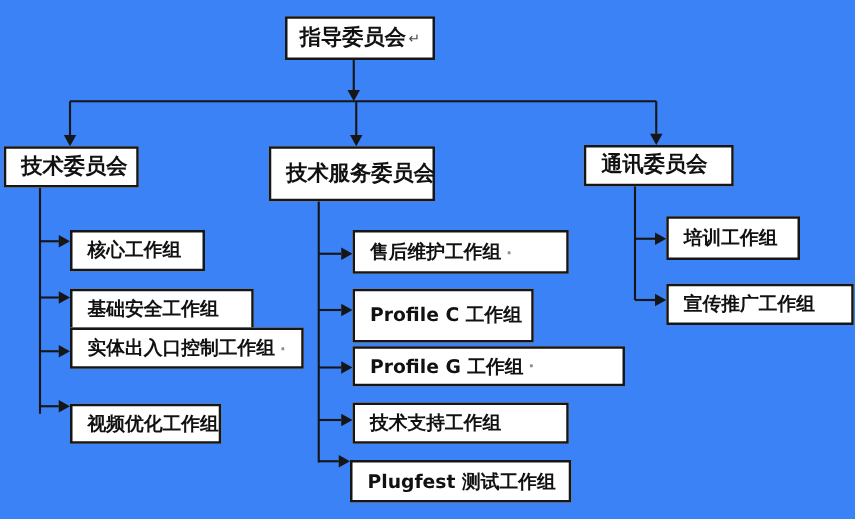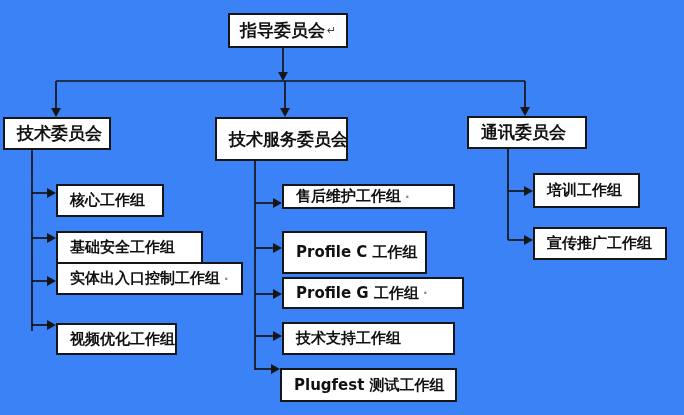--- a/index.html
+++ b/index.html
@@ -129,38 +129,38 @@
     <span>基础安全工作组</span>
   </div>
   <div class="node" style="left:56px;top:262px;width:187px;height:33px;">
     <span>实体出入口控制工作组</span>
       <span class="dot-mark">·</span>
   </div>
   <div class="node" style="left:56px;top:323px;width:121px;height:32px;">
     <span>视频优化工作组</span>
   </div>
 
-  <div class="node" style="left:282px;top:184px;width:173px;height:25px;">
+  <div class="node" style="left:282px;top:184px;width:173px;height:35px;">
     <span>售后维护工作组</span>
       <span class="dot-mark">·</span>
   </div>
   <div class="node" style="left:282px;top:231px;width:145px;height:43px;">
     <span>Profile C 工作组</span>
   </div>
-  <div class="node" style="left:282px;top:277px;width:182px;height:32px;">
+  <div class="node" style="left:282px;top:277px;width:218px;height:32px;">
     <span>Profile G 工作组</span>
       <span class="dot-mark">·</span>
   </div>
   <div class="node" style="left:282px;top:322px;width:173px;height:33px;">
     <span>技术支持工作组</span>
   </div>
   <div class="node" style="left:280px;top:368px;width:177px;height:34px;">
     <span>Plugfest 测试工作组</span>
   </div>
 
   <div class="node" style="left:533px;top:173px;width:107px;height:35px;">
     <span>培训工作组</span>
   </div>
-  <div class="node" style="left:533px;top:227px;width:134px;height:33px;">
+  <div class="node" style="left:533px;top:227px;width:150px;height:33px;">
     <span>宣传推广工作组</span>
   </div>
 
 </div>
 
 </body></html>

